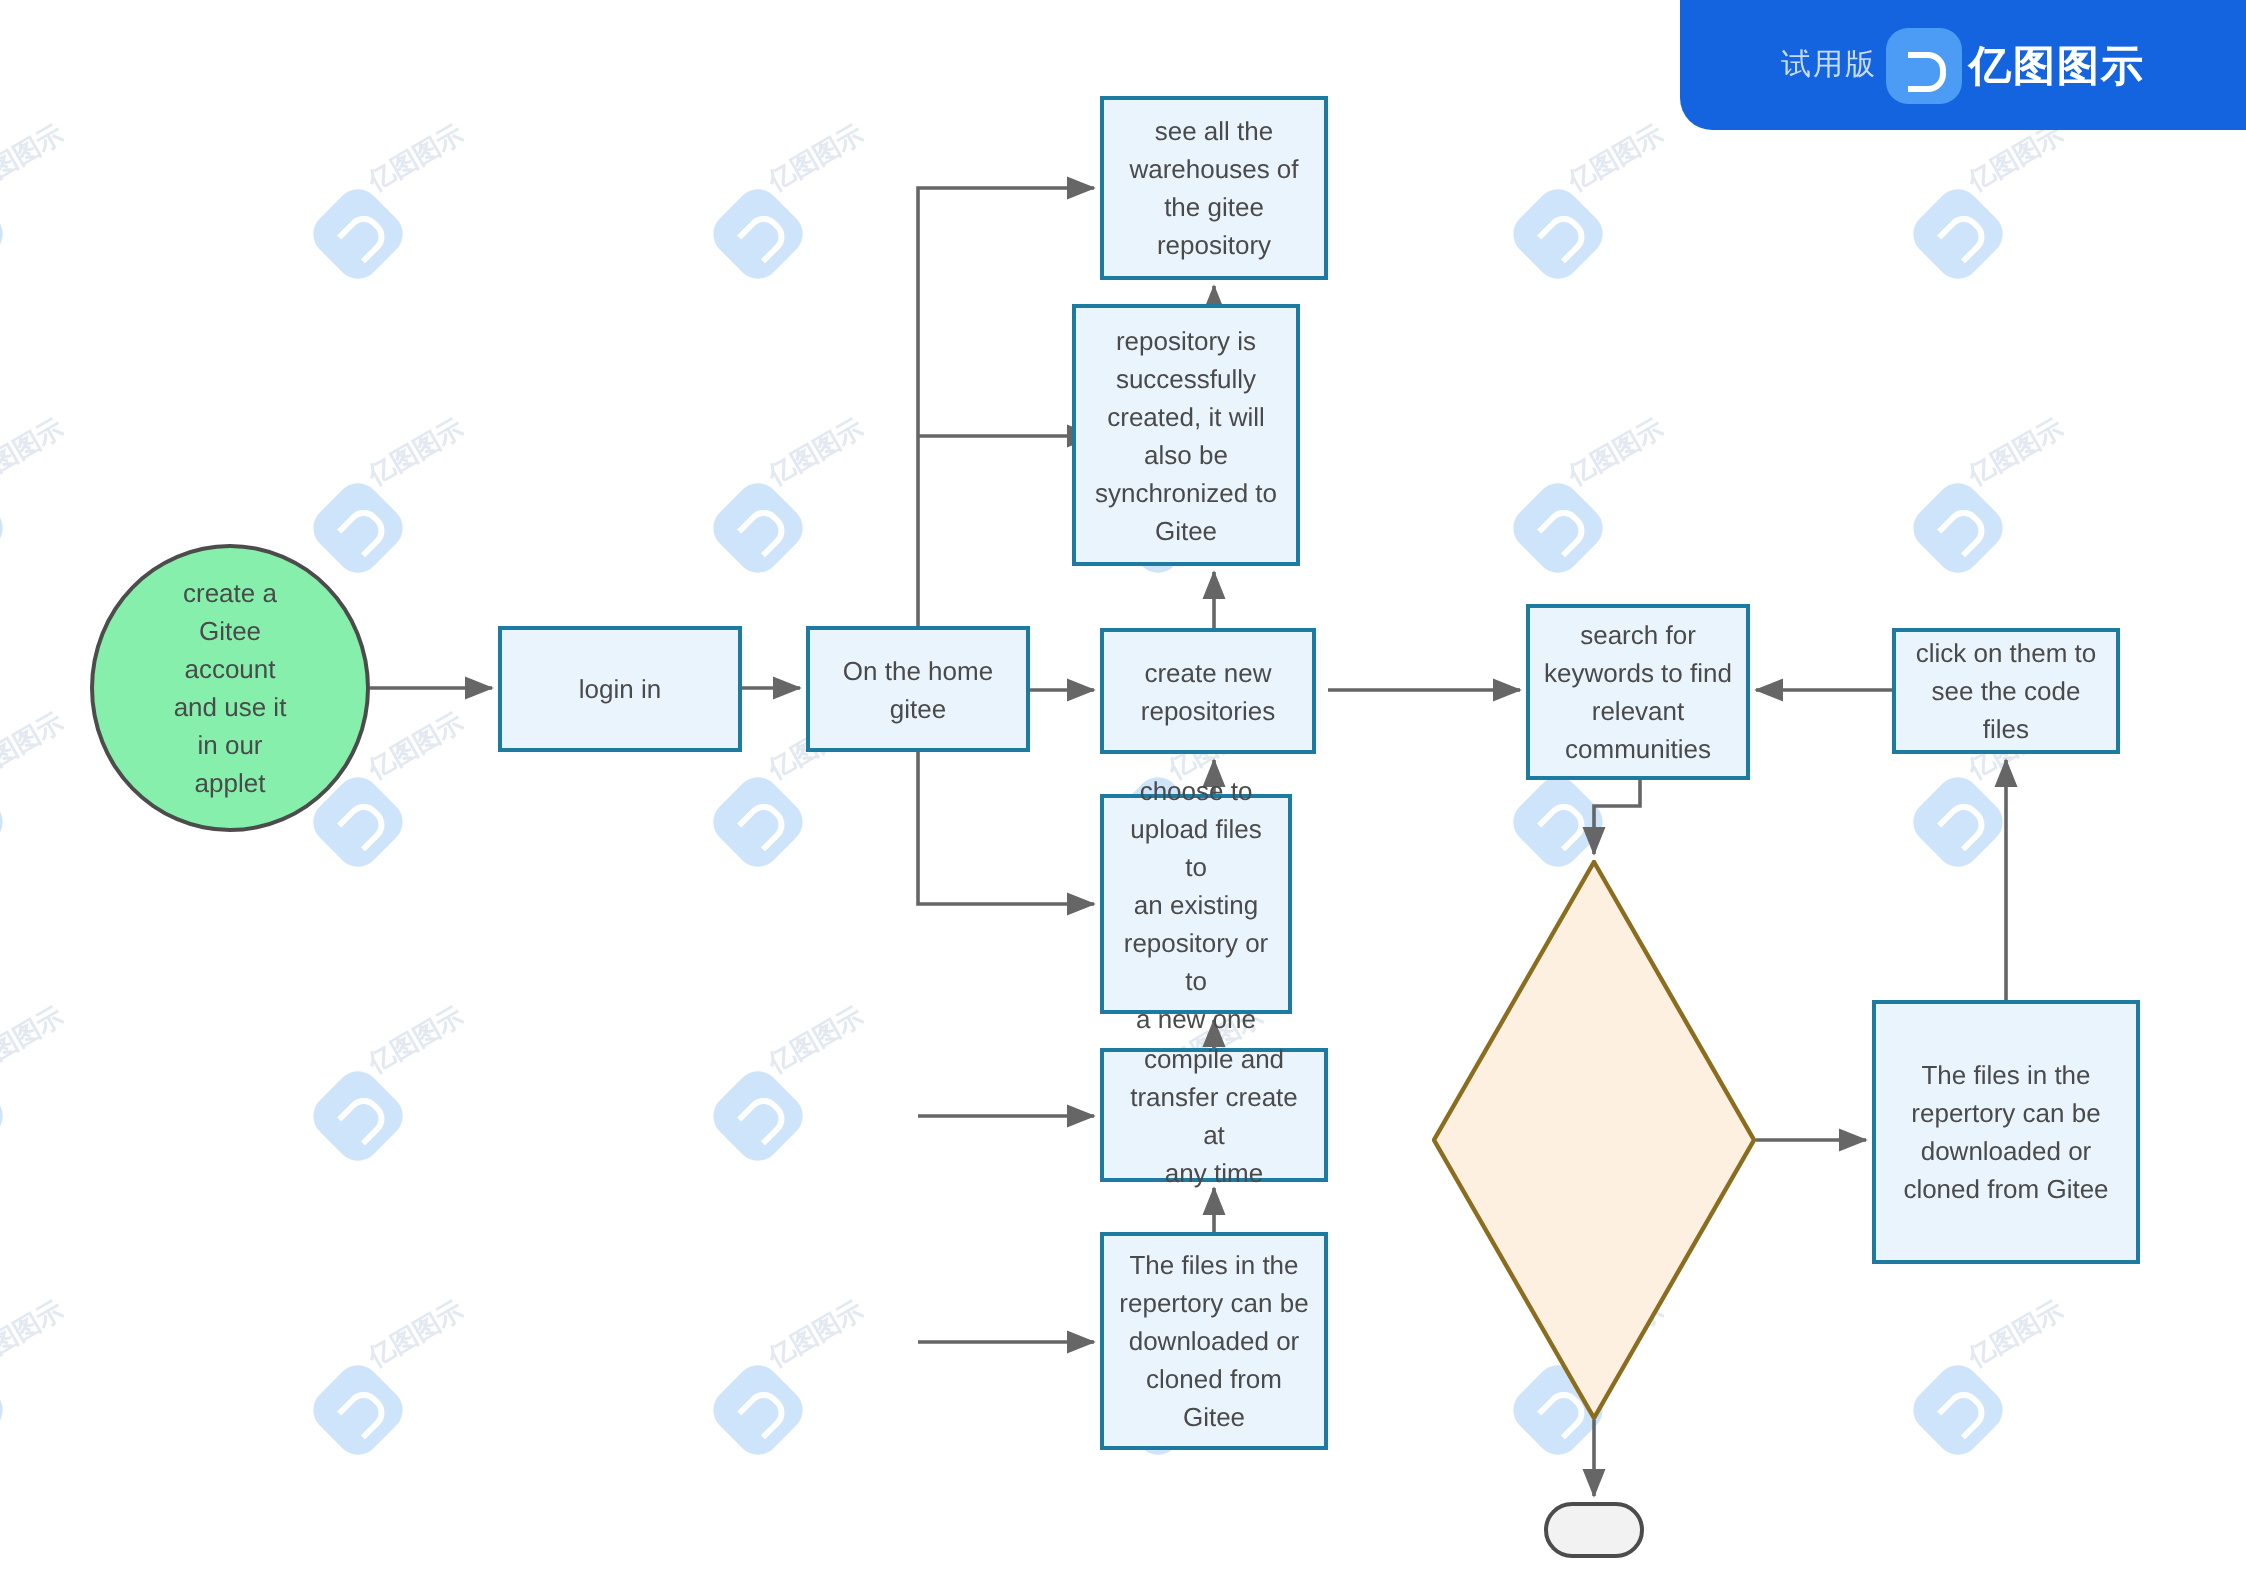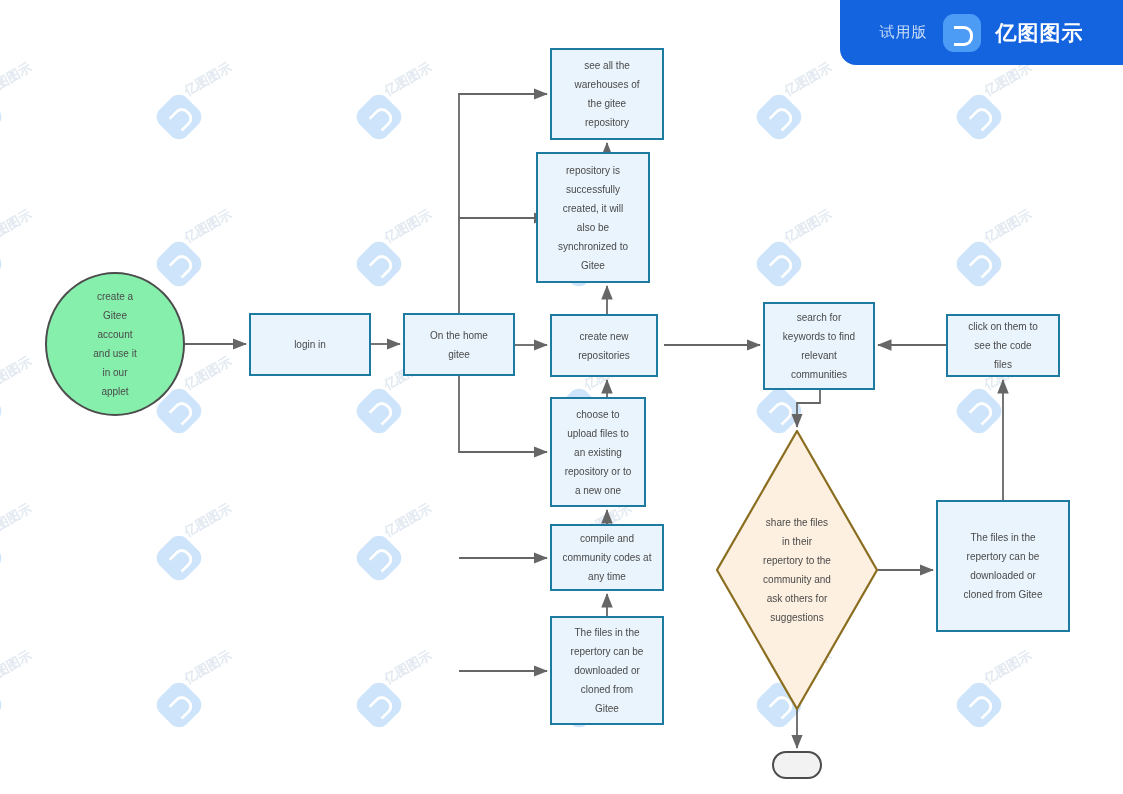--- a/index.html
+++ b/index.html
@@ -64,21 +64,21 @@
   
   #brand-badge {
     position: absolute;
     right: 0; top: 0;
     width: 283px; height: 65px;
     background: #1464e0;
     border-bottom-left-radius: 16px;
     display: flex;
     align-items: center;
     justify-content: center;
-    gap: 15px;
+    gap: 4px;
     z-index: 40;
   }
   #brand-badge .trial {
     color: #c9dcf7;
     font-size: 15px;
     letter-spacing: 1px;
   }
   #brand-badge .logo-box {
     width: 38px; height: 38px;
     border-radius: 11px;
@@ -111,21 +111,21 @@
 
   
   .node {
     position: absolute;
     z-index: 10;
     display: flex;
     align-items: center;
     justify-content: center;
     text-align: center;
     color: #4a4a4a;
-    font-size: 10px;
+    font-size: 13px;
     line-height: 19px;
   }
   .node .label {
     padding: 2px 6px;
     white-space: pre-line;
   }
   .node.rect {
     background: #eaf4fc;
     border: 2px solid #1d7aa0;
   }
@@ -346,21 +346,21 @@
       </div>
       <div class="node rect" style="left: 550px; top: 397px; width: 96px; height: 110px;">
         <div class="label">choose to
 upload files to
 an existing
 repository or to
 a new one</div>
       </div>
       <div class="node rect" style="left: 550px; top: 524px; width: 114px; height: 67px;">
         <div class="label">compile and
-community codes at
+transfer create at
 any time</div>
       </div>
       <div class="node rect" style="left: 550px; top: 616px; width: 114px; height: 109px;">
         <div class="label">The files in the
 repertory can be
 downloaded or
 cloned from
 Gitee</div>
       </div>
       <div class="node rect" style="left: 763px; top: 302px; width: 112px; height: 88px;">
@@ -371,26 +371,20 @@
       </div>
       <div class="node rect" style="left: 946px; top: 314px; width: 114px; height: 63px;">
         <div class="label">click on them to
 see the code
 files</div>
       </div>
       <div class="node decision" style="left: 716px; top: 430px; width: 162px; height: 280px;">
         <svg class="dia-shape" viewBox="0 0 162 280" preserveAspectRatio="none">
           <polygon points="81,1 161,140 81,279 1,140" fill="#fdf0e0" stroke="#8a6d1f" stroke-width="2.2"></polygon>
         </svg>
-        <div class="label">share the files
-in their
-repertory to the
-community and
-ask others for
-suggestions</div>
       </div>
       <div class="node rect" style="left: 936px; top: 500px; width: 134px; height: 132px;">
         <div class="label">The files in the
 repertory can be
 downloaded or
 cloned from Gitee</div>
       </div>
       <div class="node terminator" style="left: 772px; top: 751px; width: 50px; height: 28px;">
         <div class="label"></div>
       </div>

